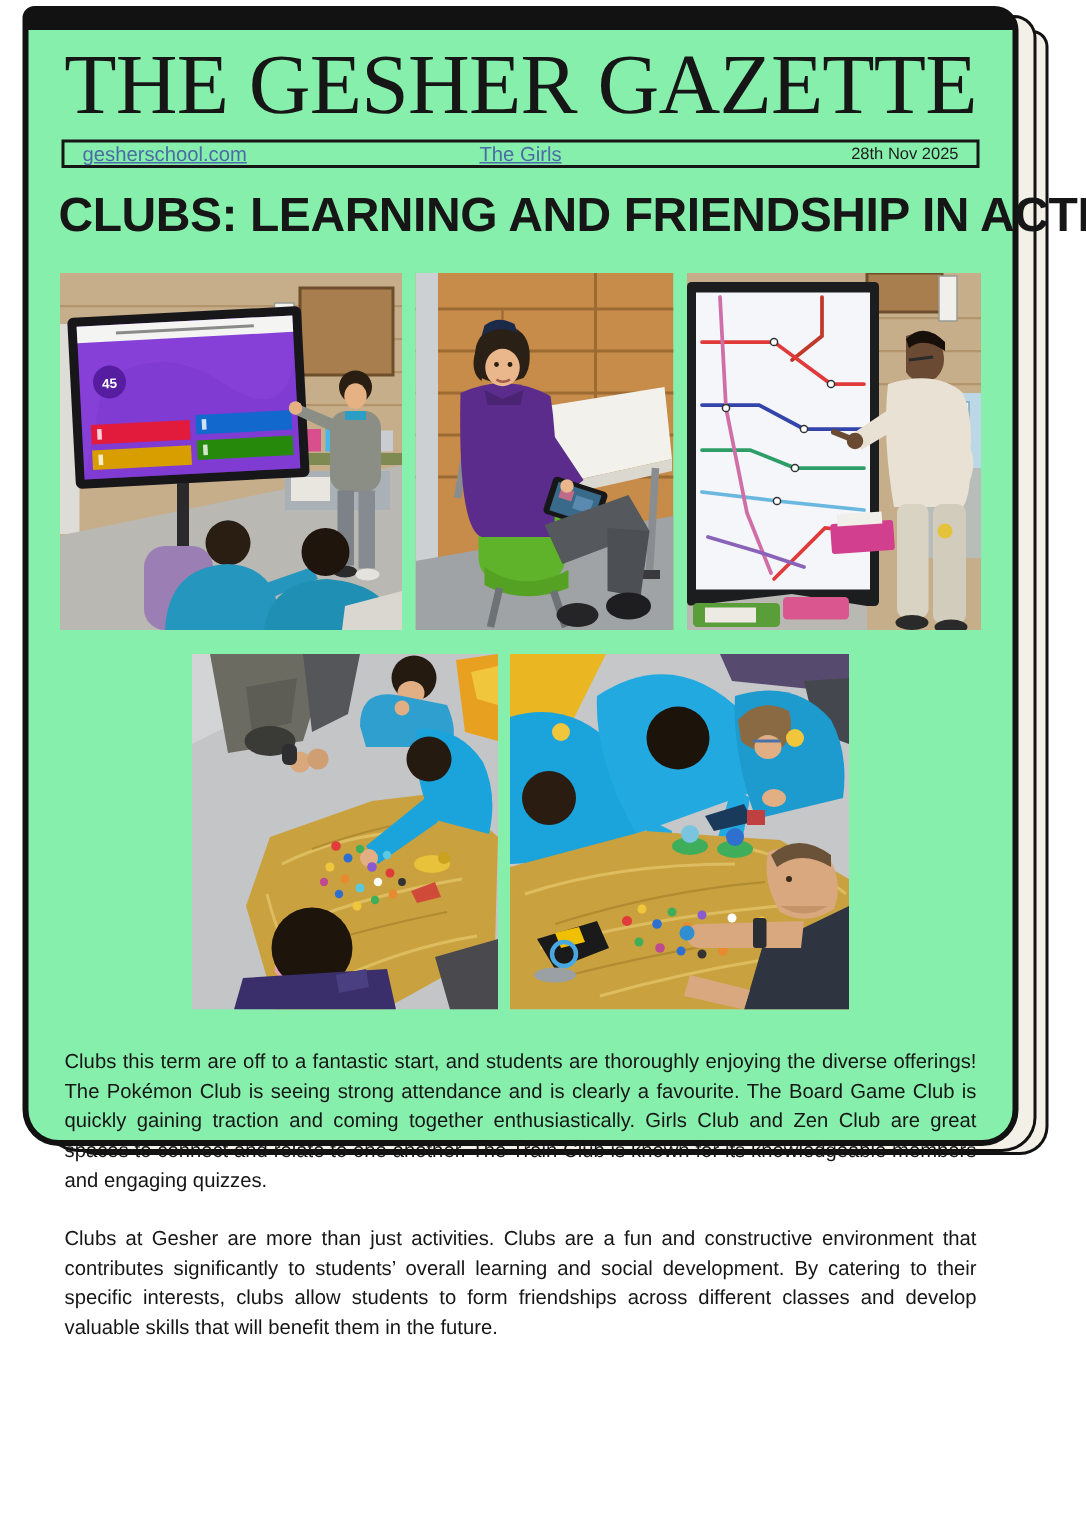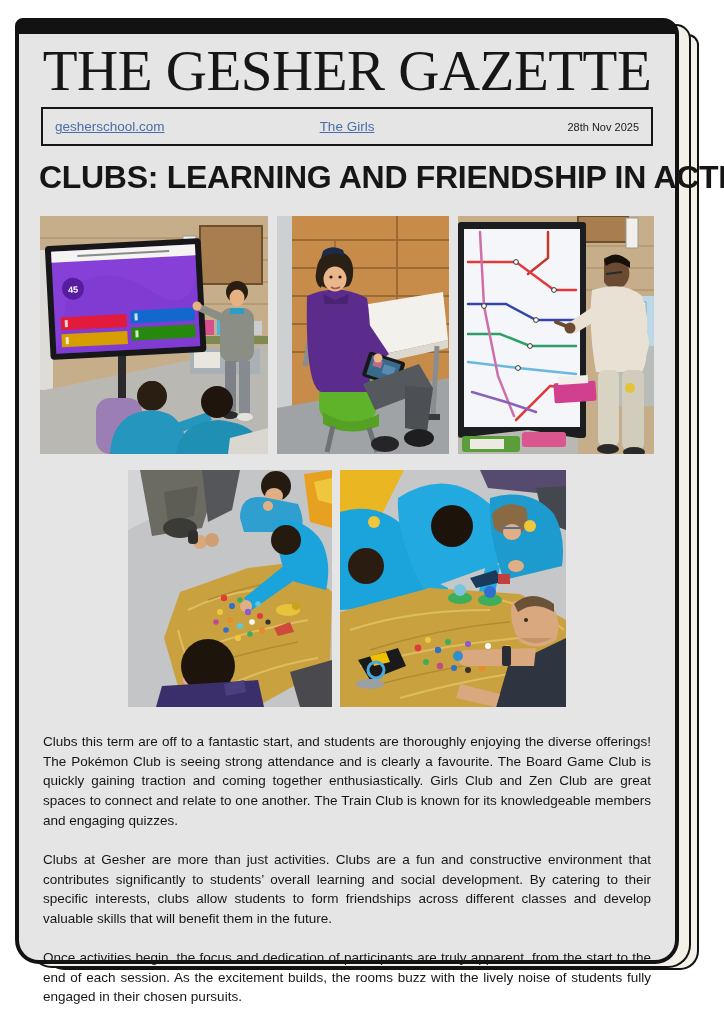--- a/index.html
+++ b/index.html
@@ -1,38 +1,38 @@
 <!DOCTYPE html>
 <html><head>
 <meta charset="utf-8">
 <style>
   * { margin:0; padding:0; box-sizing:border-box; }
   html,body { width:724px; height:1024px; background:#ffffff; overflow:hidden;
               font-family:"Liberation Sans", sans-serif; color:#141414; }
 
   .paper {
-    position:absolute; left:15px; top:18px; width:664px; height:946px;
-    background:#e5e5e5;
+    position:absolute; left:15px; top:4px; width:664px; height:760px;
+    background:#86efac;
     border:4px solid #121212; border-top-width:16px;
     border-radius:8px 16px 24px 24px;
     box-shadow:
       13px 5px 0 -3px #f2f0e7, 13px 5px 0 -1px #121212,
       25px 11px 0 -7px #f2f0e7, 25px 11px 0 -5px #121212;
   }
 
   .masthead-title {
     margin-top:7px; text-align:center;
     font-family:"Liberation Serif", serif;
     font-size:57px; line-height:1.04; font-weight:400;
     letter-spacing:-0.5px; white-space:nowrap; color:#161616;
   }
 
   .info-bar {
     margin:7px 22px 0; border:2px solid #161616;
-    display:flex; align-items:center; padding:10px 12px;
+    display:flex; align-items:center; padding:0 12px;
     font-size:13.5px;
   }
   .info-bar .cell { flex:1; }
   .info-bar .center { text-align:center; }
   .info-bar .right { text-align:right; color:#1c1c1c; font-size:11px; }
   .info-bar a { color:#4a6da7; text-decoration:underline; cursor:pointer; }
 
   .headline {
     margin:13px 20px 0; text-align:left;
     font-size:32px; font-weight:bold; letter-spacing:-0.3px;
@@ -401,16 +401,15 @@
         <circle cx="126" cy="188" r="8" fill="#d9a87e"></circle>
         <circle cx="118" cy="186" r="5" fill="#2f8fd0"></circle>
         <polygon points="160,224 120,214 116,228 156,237" fill="#d9a87e"></polygon>
       </svg>
     </figure>
   </div>
 
   <div class="body-text">
     <p>Clubs this term are off to a fantastic start, and students are thoroughly enjoying the diverse offerings! The Pokémon Club is seeing strong attendance and is clearly a favourite. The Board Game Club is quickly gaining traction and coming together enthusiastically. Girls Club and Zen Club are great spaces to connect and relate to one another. The Train Club is known for its knowledgeable members and engaging quizzes.</p>
     <p>Clubs at Gesher are more than just activities. Clubs are a fun and constructive environment that contributes significantly to students’ overall learning and social development. By catering to their specific interests, clubs allow students to form friendships across different classes and develop valuable skills that will benefit them in the future.</p>
-    <p>Once activities begin, the focus and dedication of participants are truly apparent, from the start to the end of each session. As the excitement builds, the rooms buzz with the lively noise of students fully engaged in their chosen pursuits.</p>
   </div>
 
 </div>
 
 </body></html>

